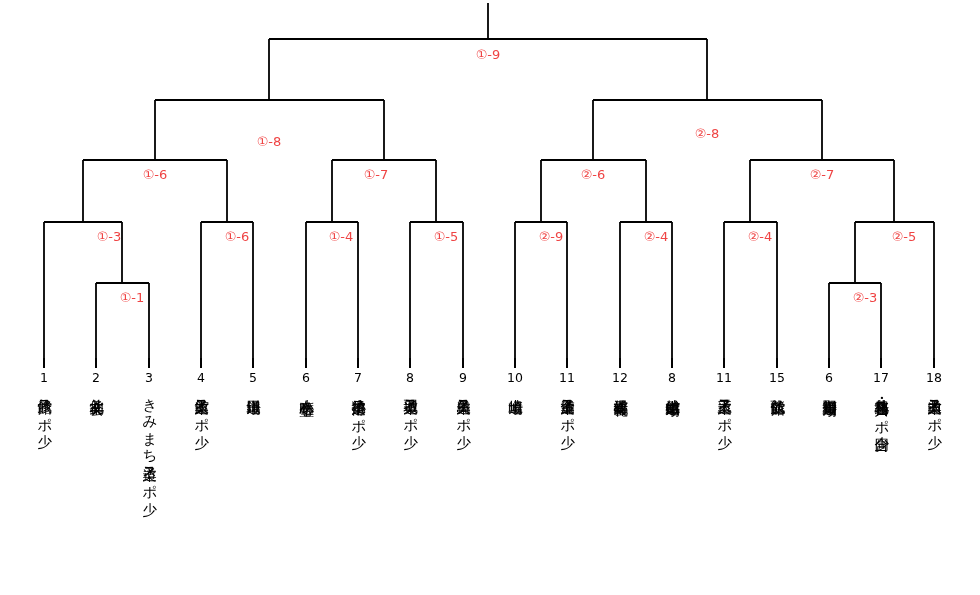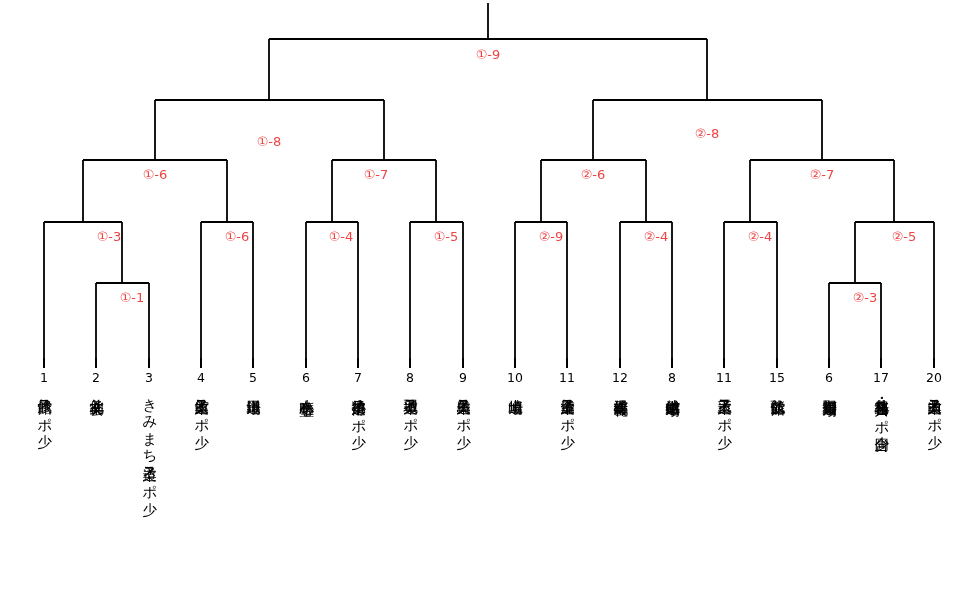--- a/index.html
+++ b/index.html
@@ -167,21 +167,21 @@
       <div class="seed-num" style="left: 410px; top: 372px;">8</div>
       <div class="seed-num" style="left: 463px; top: 372px;">9</div>
       <div class="seed-num" style="left: 515px; top: 372px;">10</div>
       <div class="seed-num" style="left: 567px; top: 372px;">11</div>
       <div class="seed-num" style="left: 620px; top: 372px;">12</div>
       <div class="seed-num" style="left: 672px; top: 372px;">8</div>
       <div class="seed-num" style="left: 724px; top: 372px;">11</div>
       <div class="seed-num" style="left: 777px; top: 372px;">15</div>
       <div class="seed-num" style="left: 829px; top: 372px;">6</div>
       <div class="seed-num" style="left: 881px; top: 372px;">17</div>
-      <div class="seed-num" style="left: 934px; top: 372px;">20</div>
+      <div class="seed-num" style="left: 934px; top: 372px;">18</div>
     </div>
   <div id="team-names">
       <div class="team-name" style="left: 44px; top: 388px;">修武館スポ少</div>
       <div class="team-name" style="left: 96px; top: 388px;">仙北柔友会</div>
       <div class="team-name" style="left: 149px; top: 388px;">きみまち柔道スポ少</div>
       <div class="team-name" style="left: 201px; top: 388px;">大館柔道スポ少</div>
       <div class="team-name" style="left: 253px; top: 388px;">鎌田道場</div>
       <div class="team-name" style="left: 306px; top: 388px;">小友唯心塾</div>
       <div class="team-name" style="left: 358px; top: 388px;">小猿部柔道スポ少</div>
       <div class="team-name" style="left: 410px; top: 388px;">羽城柔道スポ少</div>

